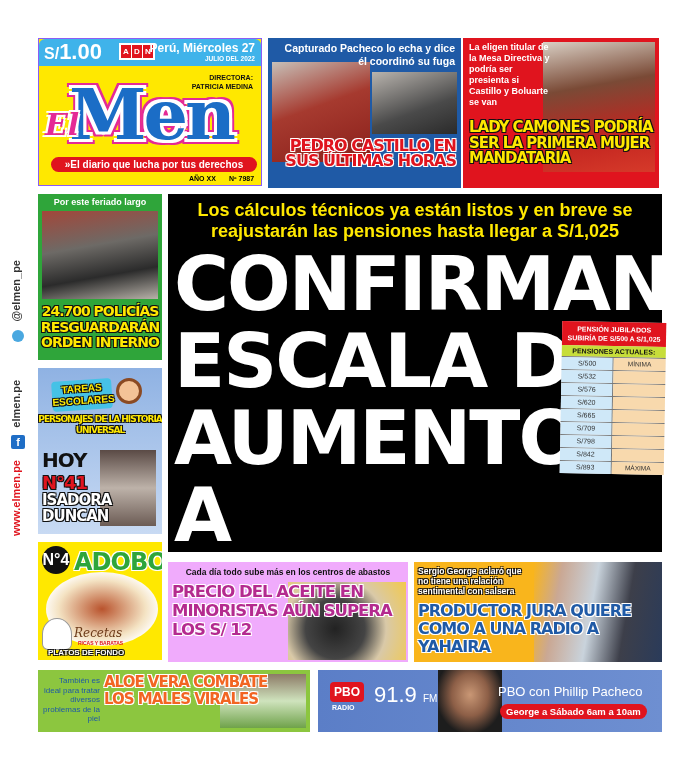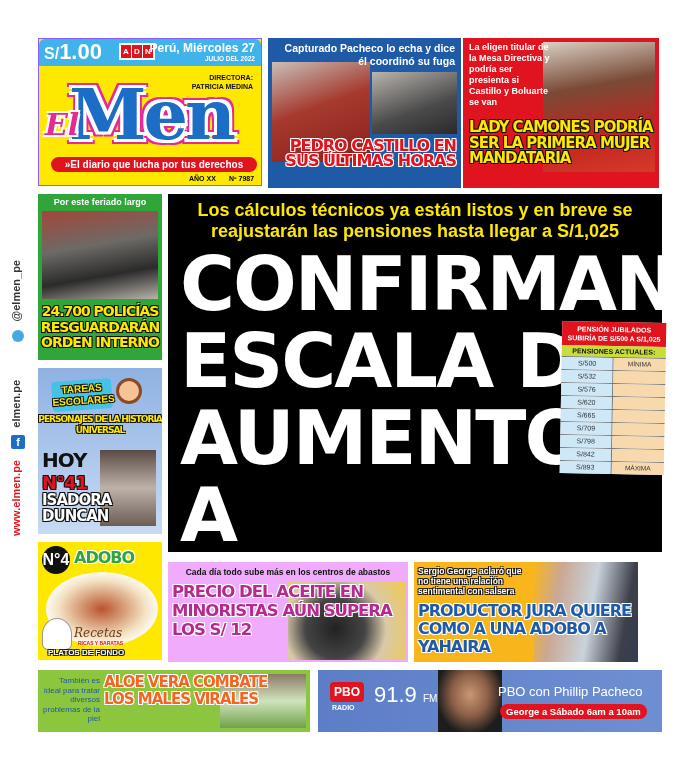--- a/index.html
+++ b/index.html
@@ -44,21 +44,21 @@
 
   
   .policias { left: 38px; top: 194px; width: 124px; height: 166px; background: #2fa53a; overflow: hidden; }
   .pol-kicker { left: 0; top: 3px; width: 100%; text-align: center; color: #fff; font-size: 9px; font-weight: bold; }
   .pol-photo { left: 4px; top: 17px; width: 116px; height: 88px; background: linear-gradient(170deg, #a2473a 0%, #6d6a66 40%, #2b2b2b 70%, #b8b2a9 100%); }
   .pol-head { left: 0; top: 110px; width: 100%; text-align: center; color: #ffe800; font-size: 14px; font-weight: 900; line-height: 15.5px; }
 
   
   .main { left: 168px; top: 194px; width: 494px; height: 358px; background: #000; overflow: hidden; }
   .main-kicker { left: 0; top: 6px; width: 100%; text-align: center; color: #ffe800; font-size: 18px; font-weight: bold; line-height: 21px; }
-  .main-head { left: 12px; top: 52px; color: #fff; font-size: 75px; font-weight: 900; line-height: 77px; letter-spacing: -2px; font-family: "DejaVu Sans", sans-serif; }
+  .main-head { left: 6px; top: 52px; color: #fff; font-size: 75px; font-weight: 900; line-height: 77px; letter-spacing: -2px; font-family: "DejaVu Sans", sans-serif; }
 
   
   .ptable { left: 561px; top: 322px; width: 104px; background: #f2f2f2; transform: rotate(1deg); }
   .ptable-head { background: #e0141e; color: #fff; font-size: 7px; font-weight: bold; text-align: center; line-height: 9px; padding: 3px 2px; }
   .ptable-sub { background: #c7dd3a; color: #111; font-size: 7px; font-weight: bold; text-align: center; padding: 2px; }
   .prow { display: flex; height: 13px; border-top: 1px solid #777; }
   .pval { width: 50%; background: #cfe8f8; font-size: 7px; text-align: center; line-height: 12px; color: #333; border-right: 1px solid #777; }
   .plabel { width: 50%; background: #f8d9ad; font-size: 6.5px; text-align: center; line-height: 12px; color: #333; }
 
   
@@ -68,33 +68,33 @@
   .tar-sub { left: 0; top: 46px; width: 100%; text-align: center; color: #ffe800; font-size: 9px; font-weight: 900; line-height: 11px; }
   .tar-photo { left: 62px; top: 82px; width: 56px; height: 76px; background: linear-gradient(180deg, #5a4a45 0%, #bdb2a9 50%, #6c5c55 100%); }
   .tar-hoy { left: 4px; top: 80px; color: #111; font-size: 20px; font-weight: 900; }
   .tar-num { left: 4px; top: 104px; color: #e0141e; font-size: 18px; font-weight: 900; }
   .tar-name { left: 4px; top: 124px; color: #fff; font-size: 15px; font-weight: 900; line-height: 16px; }
 
   
   .adobo { left: 38px; top: 542px; width: 124px; height: 118px; background: #ffe800; overflow: hidden; }
   .adobo-plate { left: 8px; top: 30px; width: 112px; height: 74px; background: radial-gradient(ellipse at center, #b9532d 0%, #f4e3c3 55%, #ffffff 75%); border-radius: 50%; }
   .adobo-num { left: 4px; top: 4px; width: 28px; height: 28px; border-radius: 50%; background: #111; color: #fff; font-size: 16px; font-weight: bold; text-align: center; line-height: 28px; }
-  .adobo-title { left: 36px; top: 6px; color: #2fa53a; font-size: 16px; font-weight: 900; }
+  .adobo-title { left: 36px; top: 6px; color: #2fa53a; font-size: 24px; font-weight: 900; }
   .adobo-rec { left: 36px; top: 84px; color: #6b3a18; font-size: 12px; font-style: italic; font-family: "DejaVu Serif", serif; }
   .adobo-rec2 { left: 40px; top: 98px; color: #e0141e; font-size: 5px; font-weight: bold; }
   .adobo-foot { left: 10px; top: 106px; color: #fff; font-size: 8px; font-weight: bold; }
 
   
   .aceite { left: 168px; top: 562px; width: 240px; height: 100px; background: #f0abfc; overflow: hidden; }
   .aceite-photo { left: 120px; top: 20px; width: 118px; height: 78px; background: radial-gradient(circle at 40% 60%, #222 0%, #444 35%, #d9c9a8 60%, #f2c94c 100%); }
   .aceite-kicker { left: 0; top: 5px; width: 100%; text-align: center; color: #111; font-size: 8.5px; font-weight: bold; }
   .aceite-head { left: 4px; top: 20px; color: #b42a8f; font-size: 16.5px; font-weight: 900; line-height: 19px; }
 
   
-  .productor { left: 414px; top: 562px; width: 224px; height: 100px; background: #f9b51c; overflow: hidden; }
+  .productor { left: 414px; top: 562px; width: 248px; height: 100px; background: #f9b51c; overflow: hidden; }
   .prod-photo { left: 120px; top: 0; width: 128px; height: 100px; background: linear-gradient(100deg, transparent 0%, #caa894 20%, #c9d3dc 45%, #3d3f4a 70%, #2a3b5a 100%); }
   .prod-kicker { left: 4px; top: 4px; color: #fff; font-size: 8.5px; font-weight: bold; line-height: 10px; }
   .prod-head { left: 4px; top: 40px; color: #1f5aa6; font-size: 16px; font-weight: 900; line-height: 18px; }
 
   
   .aloe { left: 38px; top: 670px; width: 272px; height: 62px; background: #8cc63f; overflow: hidden; }
   .aloe-photo { left: 182px; top: 4px; width: 86px; height: 54px; background: linear-gradient(180deg, #8c7a66 0%, #cfe3bd 50%, #6fa24a 100%); }
   .aloe-kicker { left: 2px; top: 6px; width: 60px; text-align: right; color: #1f5aa6; font-size: 8px; font-weight: normal; line-height: 9.5px; }
   .aloe-head { left: 66px; top: 4px; color: #f26522; font-size: 15px; font-weight: 900; line-height: 17px; }
 
@@ -233,21 +233,21 @@
 
 <div class="abs aceite">
   <div class="abs aceite-photo"></div>
   <div class="abs aceite-kicker">Cada día todo sube más en los centros de abastos</div>
   <div class="abs aceite-head heavy outline-white" style="width:230px;">PRECIO DEL ACEITE EN MINORISTAS AÚN SUPERA LOS S/ 12</div>
 </div>
 
 <div class="abs productor">
   <div class="abs prod-photo"></div>
   <div class="abs prod-kicker outline-dark" style="width:110px;">Sergio George aclaró que no tiene una relación sentimental con salsera</div>
-  <div class="abs prod-head heavy outline-white" style="width:240px;">PRODUCTOR JURA QUIERE COMO A UNA ADOBO A YAHAIRA</div>
+  <div class="abs prod-head heavy outline-white" style="width:240px;">PRODUCTOR JURA QUIERE COMO A UNA RADIO A YAHAIRA</div>
 </div>
 
 <div class="abs aloe">
   <div class="abs aloe-photo"></div>
   <div class="abs aloe-kicker">También es ideal para tratar diversos problemas de la piel</div>
   <div class="abs aloe-head heavy outline-white" style="width:190px;">ALOE VERA COMBATE LOS MALES VIRALES</div>
 </div>
 
 <div class="abs pbo">
   <div class="abs pbo-logo">PBO</div>

